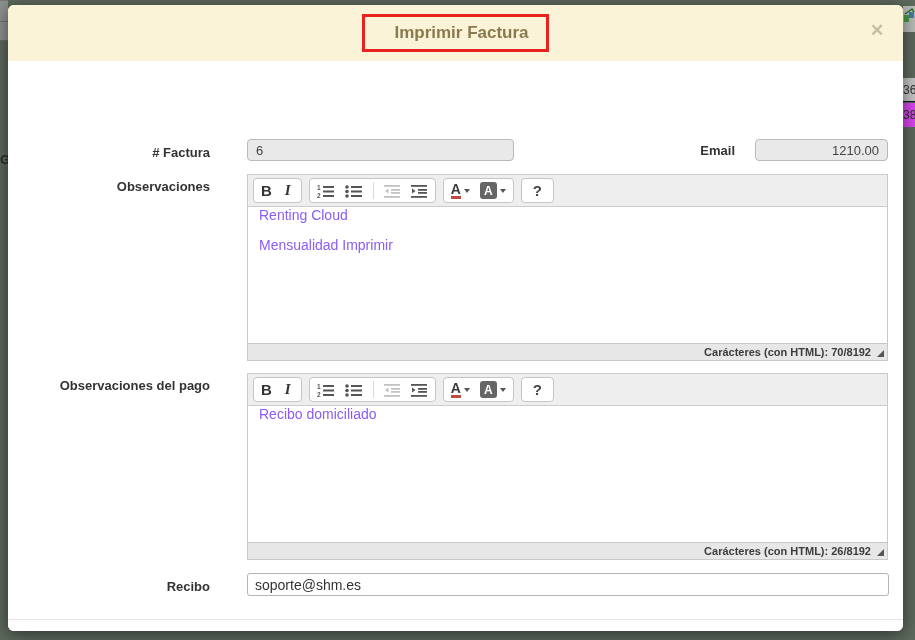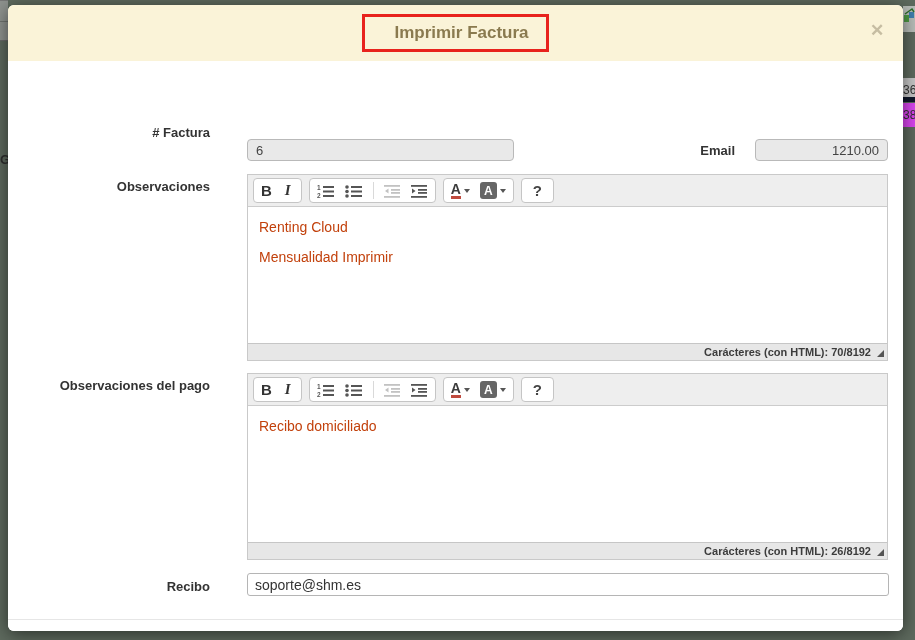--- a/index.html
+++ b/index.html
@@ -10,21 +10,21 @@
     background:#5e6a5e;
     overflow:hidden;
   }
 
   
   .bg-frag { position:absolute; overflow:hidden; }
   .bg-left-band { left:0; top:96; width:8px; height:41px; background:#8f938f; border-top:1px solid #777; border-bottom:1px solid #6a6a6a; }
   .bg-left-band .half { position:absolute; left:0; top:20px; width:8px; height:1px; background:#707470; }
   .bg-left-text { left:0; top:151px; width:12px; height:18px; color:#2e2e2e; font-size:13px; font-weight:bold; line-height:18px; }
   .bg-right-toolbar { right:0; top:6px; width:12px; height:26px; background:#b9beb9; }
-  .bg-right-row1 { right:0; top:78px; width:12px; height:24px; background:#c6c6c6; color:#333; font-size:12px; line-height:24px; border-bottom:5px solid #0f172a; }
+  .bg-right-row1 { right:0; top:78px; width:12px; height:24px; background:#c6c6c6; color:#333; font-size:12px; line-height:24px; border-bottom:1px solid #0f172a; }
   .bg-right-row2 { right:0; top:103px; width:12px; height:24px; background:#d946ef; color:#333; font-size:12px; line-height:24px; }
 
   
   .modal {
     position:absolute; left:8px; top:5px; width:895px; height:626px;
     background:#ffffff; border-radius:6px;
     box-shadow:0 3px 18px rgba(0,0,0,.55);
     overflow:hidden;
   }
   .modal-header {
@@ -74,21 +74,21 @@
   .tbtn { display:flex; align-items:center; justify-content:center; cursor:pointer; height:100%; }
   .glyph-b { font-size:15px; font-weight:bold; color:#333; }
   .glyph-i { font-size:15px; font-weight:bold; font-style:italic; font-family:"Liberation Serif", serif; color:#333; padding:0 3px; }
   .tsep { width:1px; height:17px; background:#d9d9d9; }
   .caret { width:0; height:0; border-left:3.5px solid transparent; border-right:3.5px solid transparent; border-top:4px solid #555; margin-left:3px; }
   .fontcolor-a { font-size:14px; font-weight:bold; color:#3c3c3c; border-bottom:3px solid #bf4a3e; line-height:14px; }
   .bgcolor-box { width:17px; height:17px; background:#666; border-radius:3px; color:#fff; font-size:12px; font-weight:bold; display:flex; align-items:center; justify-content:center; }
   .glyph-help { font-size:15px; font-weight:bold; color:#444; padding:0 4px; }
   .rte-content {
     flex:1; background:#fff; border-top:1px solid #cccccc;
-    padding:12px 11px; font-size:14px; color:#c2410c; overflow:hidden;
+    padding:0 11px; font-size:14px; color:#8b5cf6; overflow:hidden;
   }
   .rte-content p { margin:0 0 13px 0; line-height:17px; }
   .rte-status {
     height:17px; background:#e7e7e7; border-top:1px solid #c6c6c6;
     display:flex; align-items:center; justify-content:flex-end;
     padding-right:16px; position:relative;
   }
   .charcount { font-size:11px; font-weight:bold; color:#3c3c3c; }
   .resize-handle {
     position:absolute; right:3px; bottom:3px; width:0; height:0;
@@ -118,21 +118,21 @@
 <div class="modal">
   <div class="modal-header">
     <div class="title-annotation">
       <span class="modal-title">Imprimir Factura</span>
     </div>
     <span class="modal-close">✕</span>
   </div>
 
   <div class="modal-body">
 
-    <label class="field-label" style="top:61px; line-height:22px;"># Factura</label>
+    <label class="field-label" style="top:81px; line-height:22px;"># Factura</label>
     <input class="gray-input" style="left: 239px; top: 78px; width: 267px;" readonly="" value="6">
     <label class="field-label" style="left:525px; width:202px; top:79px; line-height:22px;">Email</label>
     <input class="gray-input" style="left: 747px; top: 78px; width: 133px; text-align: right;" readonly="" value="1210.00">
 
     <label class="field-label" style="top:118px;">Observaciones</label>
     <div class="editor" style="top:113px;">
       <div class="rte-toolbar">
         <div class="tgroup">
           <span class="tbtn glyph-b">B</span>
           <span class="tbtn glyph-i">I</span>

